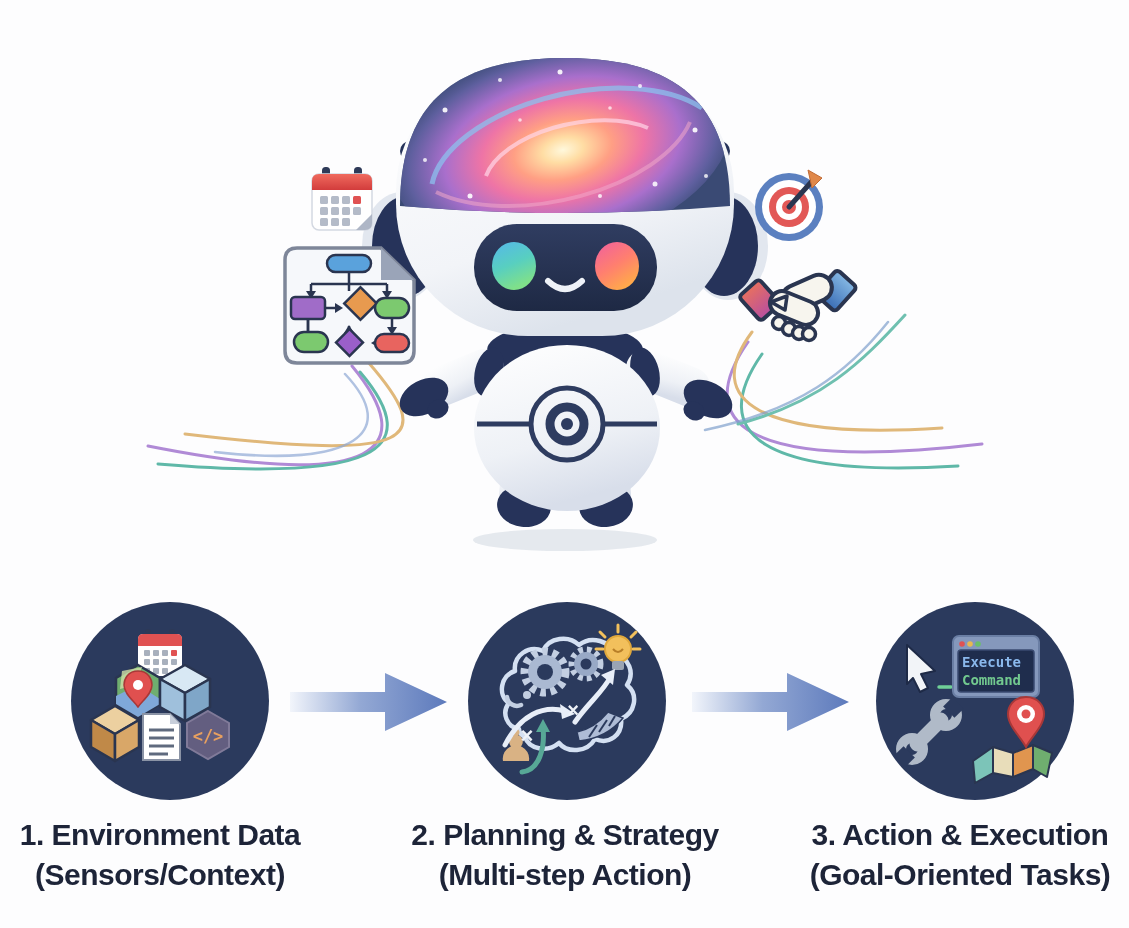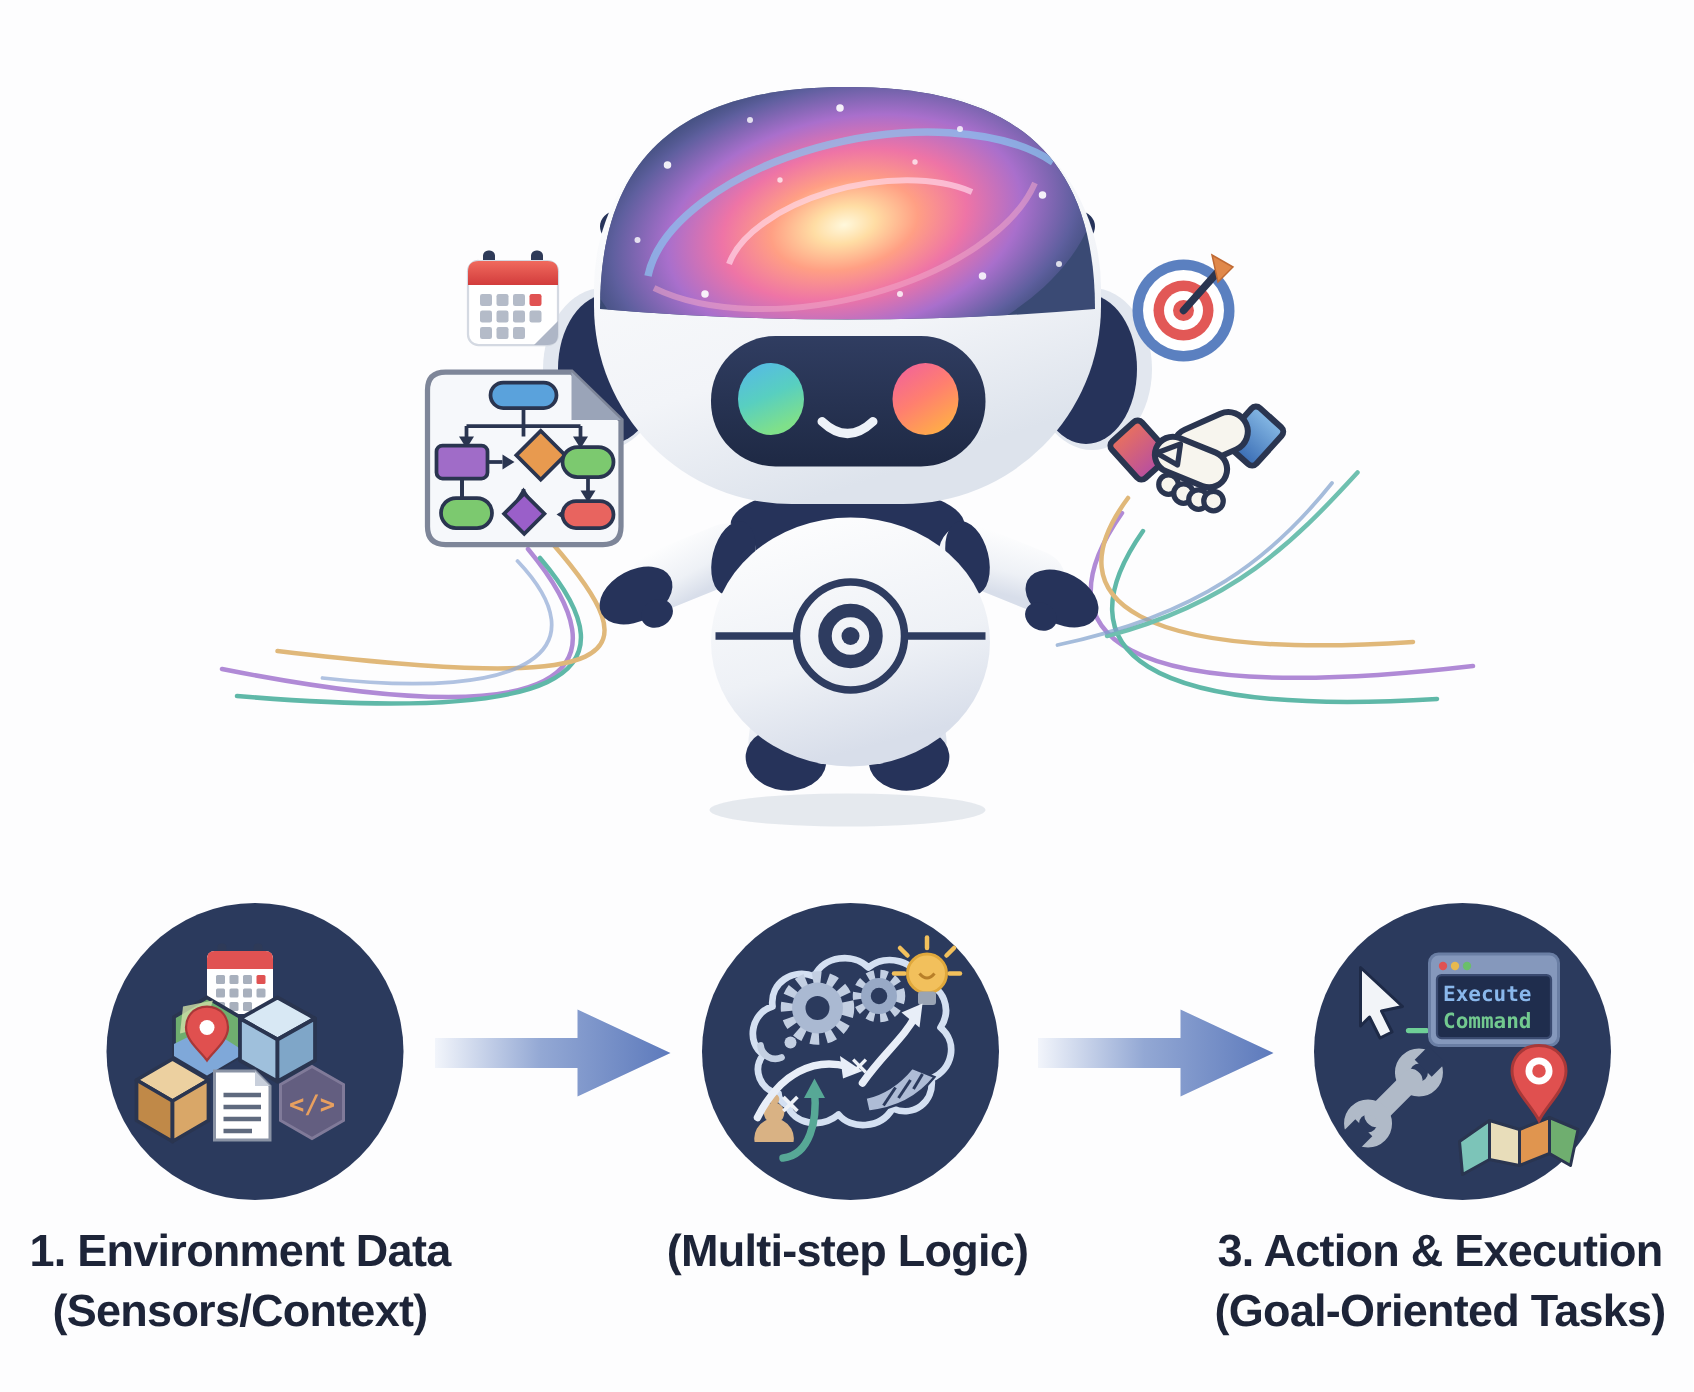--- a/index.html
+++ b/index.html
@@ -430,20 +430,21 @@
         <circle cx="151" cy="113" r="4.5" fill="#e0504f"></circle>
       </g>
     </g>
   </svg>
 
   <div class="step-label" style="left:-10px;top:815px;width:340px">
     <span>1. Environment Data</span>
     <span>(Sensors/Context)</span>
   </div>
   <div class="step-label" style="left:385px;top:815px;width:360px">
-    <span>(Multi-step Logic)</span>
+    <span>2. Planning &amp; Strategy</span>
+    <span>(Multi-step Action)</span>
   </div>
   <div class="step-label" style="left:780px;top:815px;width:360px">
     <span>3. Action &amp; Execution</span>
     <span>(Goal-Oriented Tasks)</span>
   </div>
 
 </div>
 
 </body></html>

